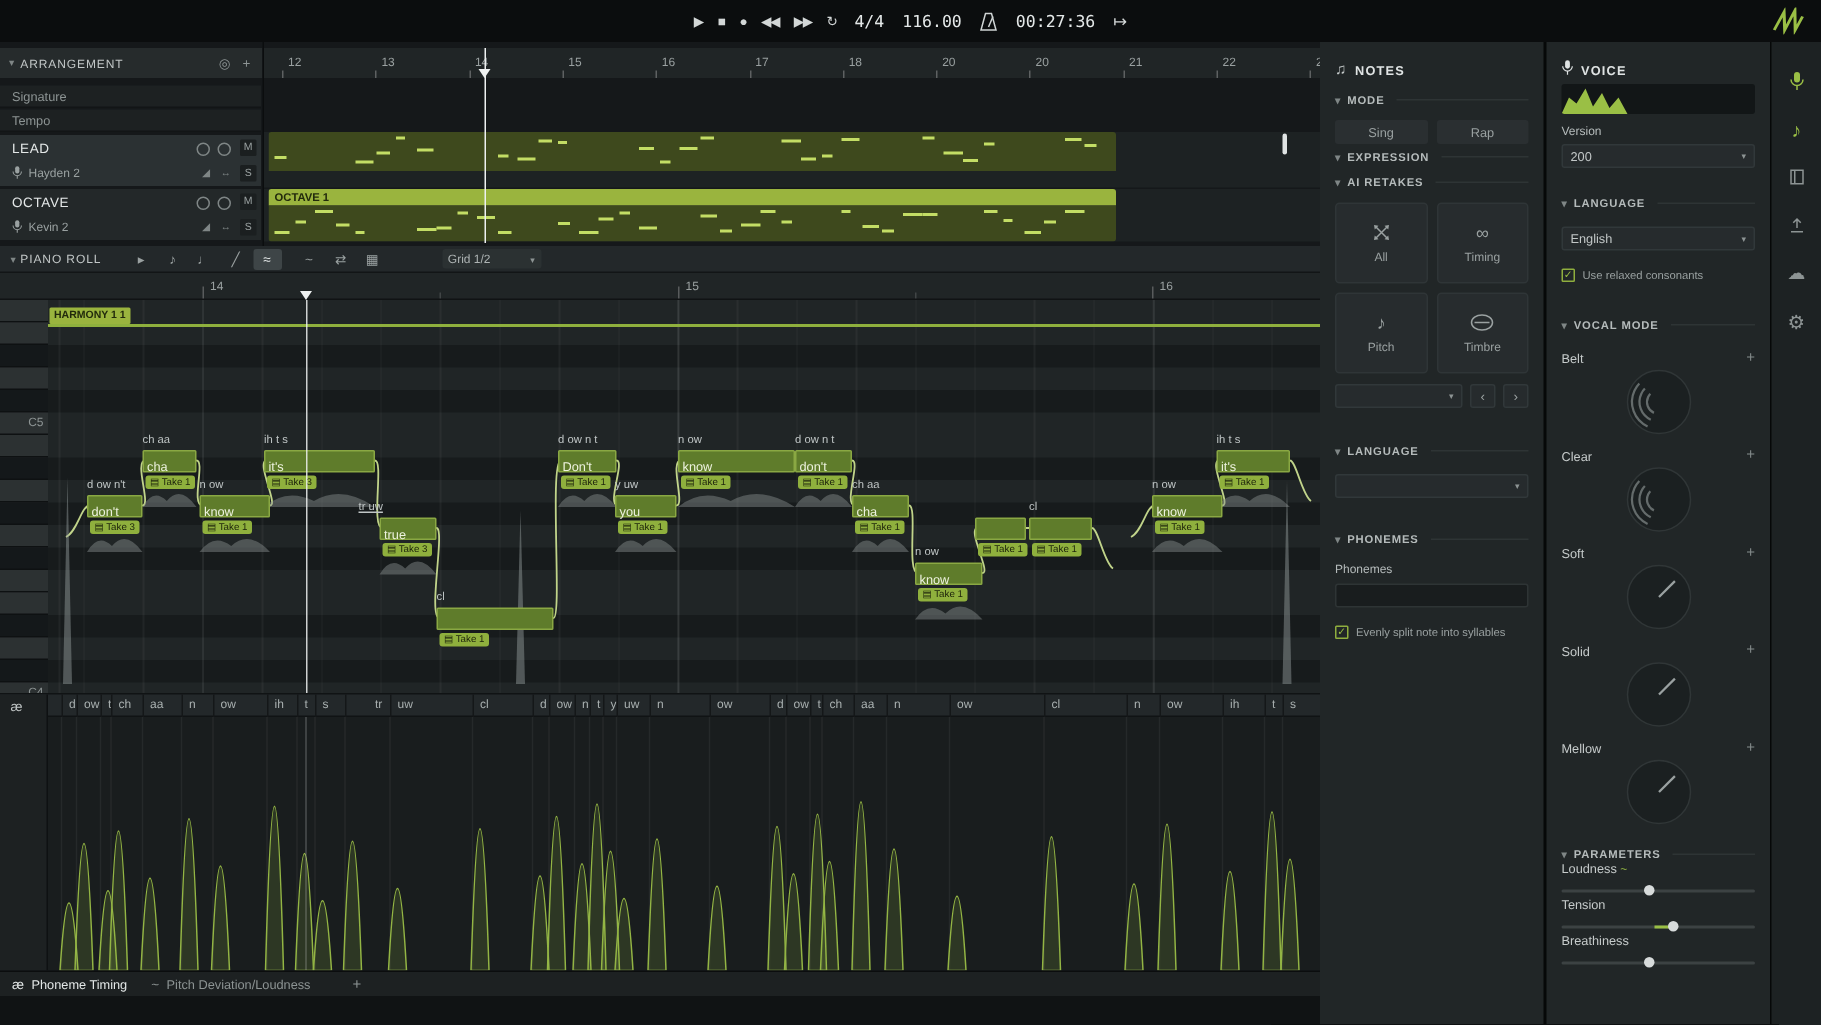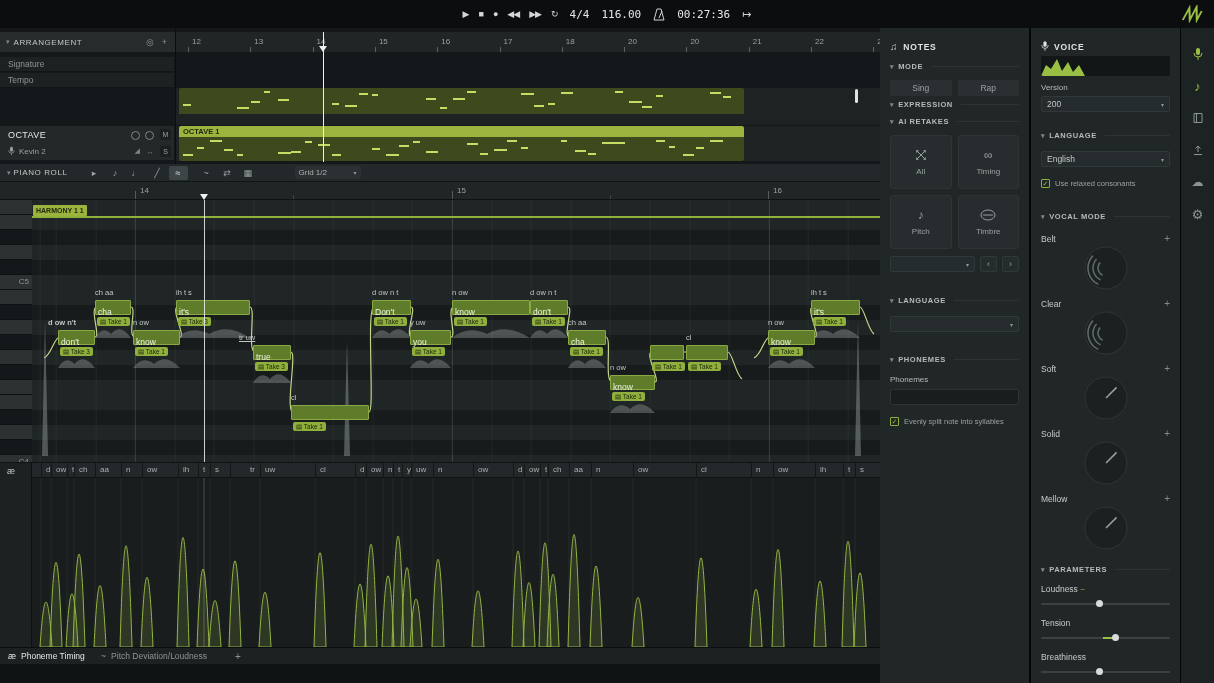--- a/index.html
+++ b/index.html
@@ -116,21 +116,21 @@
 .p-input{width:100%;height:16px;background:#191d1e;border:1px solid #2e3435;border-radius:2px;margin-top:5px;color:#c6cbcb;font-size:9px;padding:0 4px}
 .chk-row{display:flex;align-items:flex-start;gap:5px;margin-top:12px}
 .chk{width:9px;height:9px;border:1px solid #8fae3e;border-radius:1px;color:#9abf45;font-size:7px;line-height:8px;text-align:center;flex:none}
 .chk-label{font-size:7.5px;color:#9aa1a1;line-height:1.2}
 .thumb{position:relative;height:20px;background:#121617;border-radius:2px;margin-top:0px;overflow:hidden}
 .vm-item{height:64px}
 .vm-row{display:flex;align-items:center;margin-top:1px}
 .vm-label{font-size:8.5px;color:#c6cbcb;flex:1}
 .vm-add{font-size:10px;color:#848b8b}
 .vm-knob{display:flex;justify-content:center;margin-top:1px}
-.pp-item{margin-top:10px}
+.pp-item{}
 .pp-label{font-size:8.5px;color:#c6cbcb}
 .pp-label .wave{color:#9abf45;font-size:8px}
 .pp-slider{position:relative;height:8px;margin-top:6px}
 .pp-track{position:absolute;left:0;top:3px;width:100%;height:2px;background:#3c4243;border-radius:1px}
 .pp-mark{position:absolute;top:3px;height:2px;background:#9abf45}
 .pp-handle{position:absolute;top:0;width:7px;height:7px;background:#d7dbdb;border-radius:50%;margin-left:-3px}
 .mt12{margin-top:12px}.mt16{margin-top:4px}.mt6{margin-top:6px}.mt24{margin-top:24px}.mt23{margin-top:23px}.mt19{margin-top:19px}.mt8{margin-top:8px}
 .rs-item{width:24px;height:24px;margin-top:8px;display:flex;align-items:center;justify-content:center}
 </style>
 </head>
@@ -171,20 +171,37 @@
           <span class="hicon">◎</span>
           <span class="hicon">+</span>
         </div>
         <div class="arr-row" style="top:29px">
             <span>Signature</span>
           </div>
         <div class="arr-row" style="top:45px">
             <span>Tempo</span>
           </div>
 
+        <div class="track t1">
+          <div class="trk-name">LEAD</div>
+          <span class="trk-circ" style="right:34px"></span>
+          <span class="trk-circ" style="right:20px"></span>
+          <div class="trk-voice">
+            <svg width="7" height="10" viewBox="0 0 10 14">
+                <rect x="3" y="1" width="4" height="7" rx="2" fill="#9aa1a1"></rect>
+                <path d="M1 6 a4 4 0 0 0 8 0" fill="none" stroke="#9aa1a1"></path>
+                <line x1="5" y1="10" x2="5" y2="13" stroke="#9aa1a1"></line>
+              </svg>
+            <span>Hayden 2</span>
+          </div>
+          <span class="trk-mini" style="right:34px">◢</span>
+          <span class="trk-mini" style="right:20px">↔</span>
+          <span class="ms" style="top:3px">M</span>
+          <span class="ms" style="bottom:3px">S</span>
+        </div>
 
         <div class="track t2">
           <div class="trk-name">OCTAVE</div>
           <span class="trk-circ" style="right:34px"></span>
           <span class="trk-circ" style="right:20px"></span>
           <div class="trk-voice">
             <svg width="7" height="10" viewBox="0 0 10 14">
                 <rect x="3" y="1" width="4" height="7" rx="2" fill="#9aa1a1"></rect>
                 <path d="M1 6 a4 4 0 0 0 8 0" fill="none" stroke="#9aa1a1"></path>
                 <line x1="5" y1="10" x2="5" y2="13" stroke="#9aa1a1"></line>
@@ -363,21 +380,21 @@
             <path d="M530 138 Q537.6 125 547.1 134 Q556.6 123 568 138 Z" fill="rgba(138,145,144,0.45)"></path>
             <path d="M568 168 Q575.6 155 585.1 164 Q594.6 153 606 168 Z" fill="rgba(138,145,144,0.45)"></path>
             <path d="M610 213 Q619 200 630.25 209 Q641.5 198 655 213 Z" fill="rgba(138,145,144,0.45)"></path>
             <path d="M768 168 Q777.4 155 789.15 164 Q800.9 153 815 168 Z" fill="rgba(138,145,144,0.45)"></path>
             <path d="M811 138 Q820.8 125 833.05 134 Q845.3 123 860 138 Z" fill="rgba(138,145,144,0.45)"></path>
             <polygon points="45,118 48,256 42,256" fill="rgba(154,161,161,0.45)"></polygon>
             <polygon points="347,140 350,256 344,256" fill="rgba(154,161,161,0.45)"></polygon>
             <polygon points="858,120 861,256 855,256" fill="rgba(154,161,161,0.45)"></polygon>
           </svg>
         <div id="notesLayer">
-            <div class="ph-label" style="left: 48px; top: 118px; font-weight: bold;">d ow n't</div>
+            <div class="ph-label" style="left: 58px; top: 118px;">d ow n't</div>
             <div class="note" style="left: 58px; top: 130px; width: 37px;"><span>don't</span></div>
             <div class="take-badge" style="left: 60px; top: 147px;">▤ Take 3</div>
             <div class="ph-label" style="left: 95px; top: 88px;">ch aa</div>
             <div class="note" style="left: 95px; top: 100px; width: 36px;"><span>cha</span></div>
             <div class="take-badge" style="left: 97px; top: 117px;">▤ Take 1</div>
             <div class="ph-label" style="left: 133px; top: 118px;">n ow</div>
             <div class="note" style="left: 133px; top: 130px; width: 47px;"><span>know</span></div>
             <div class="take-badge" style="left: 135px; top: 147px;">▤ Take 1</div>
             <div class="ph-label" style="left: 176px; top: 88px;">ih t s</div>
             <div class="note" style="left: 176px; top: 100px; width: 74px;"><span>it's</span></div>

